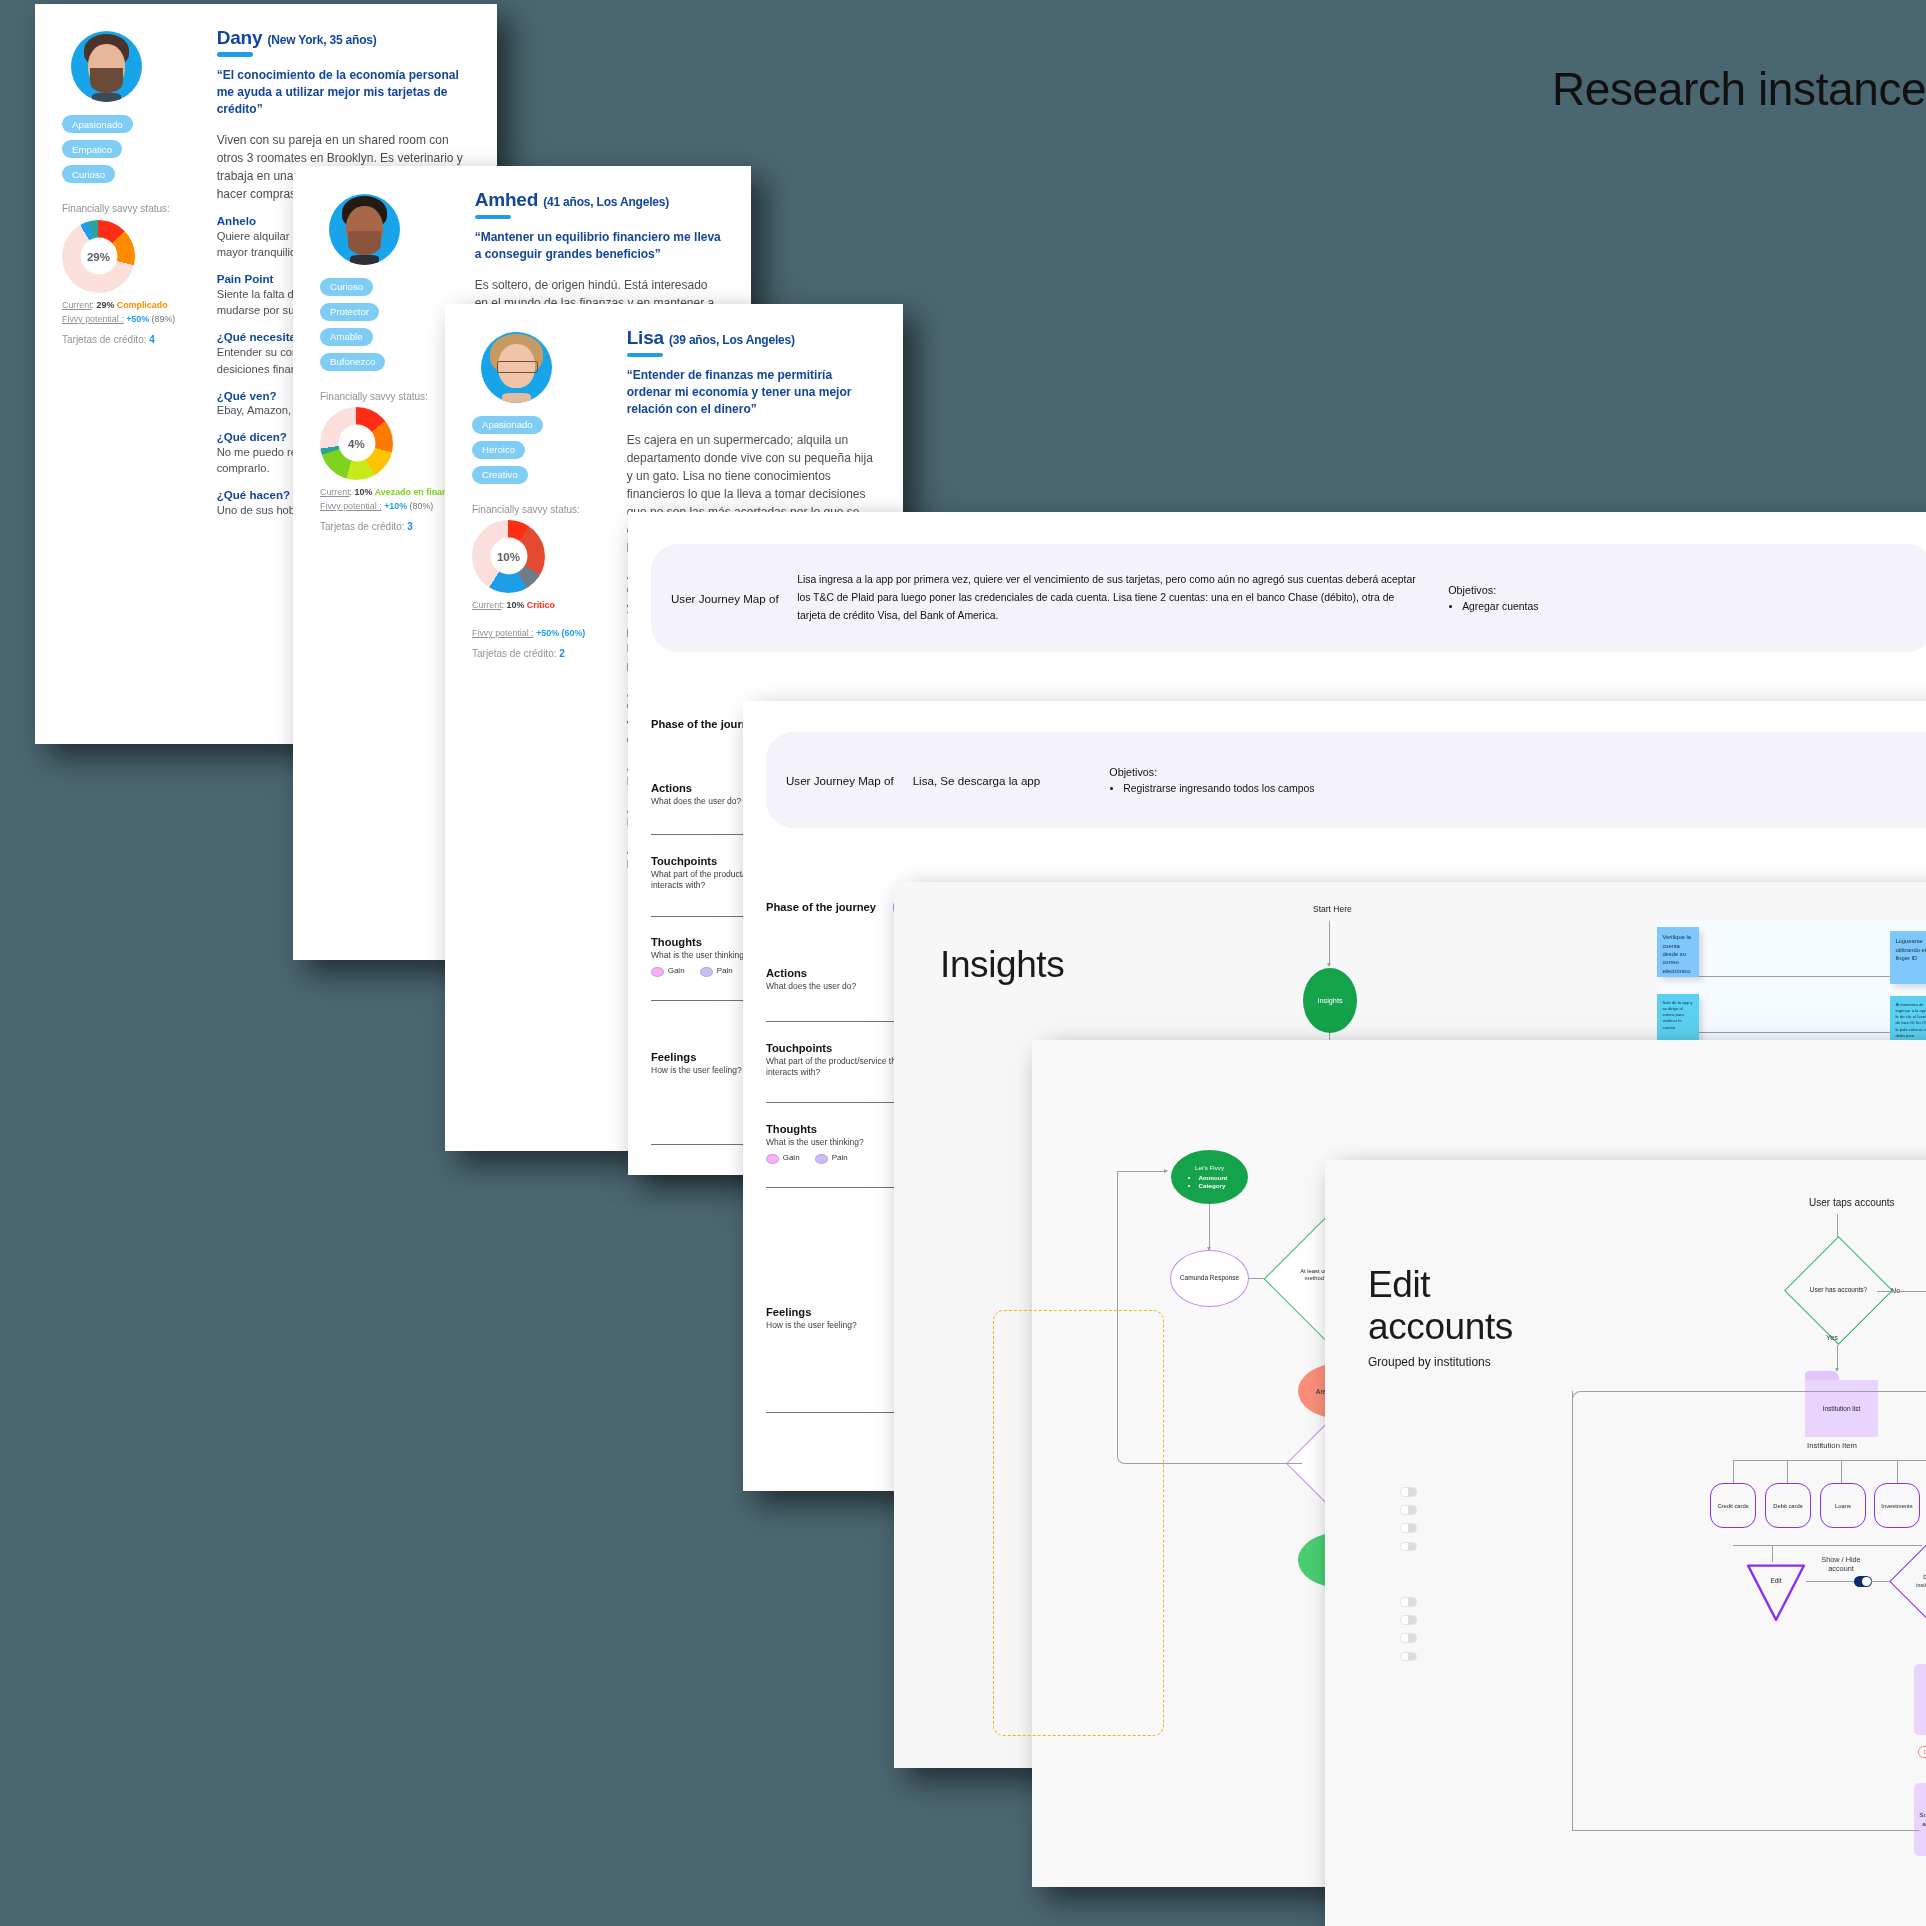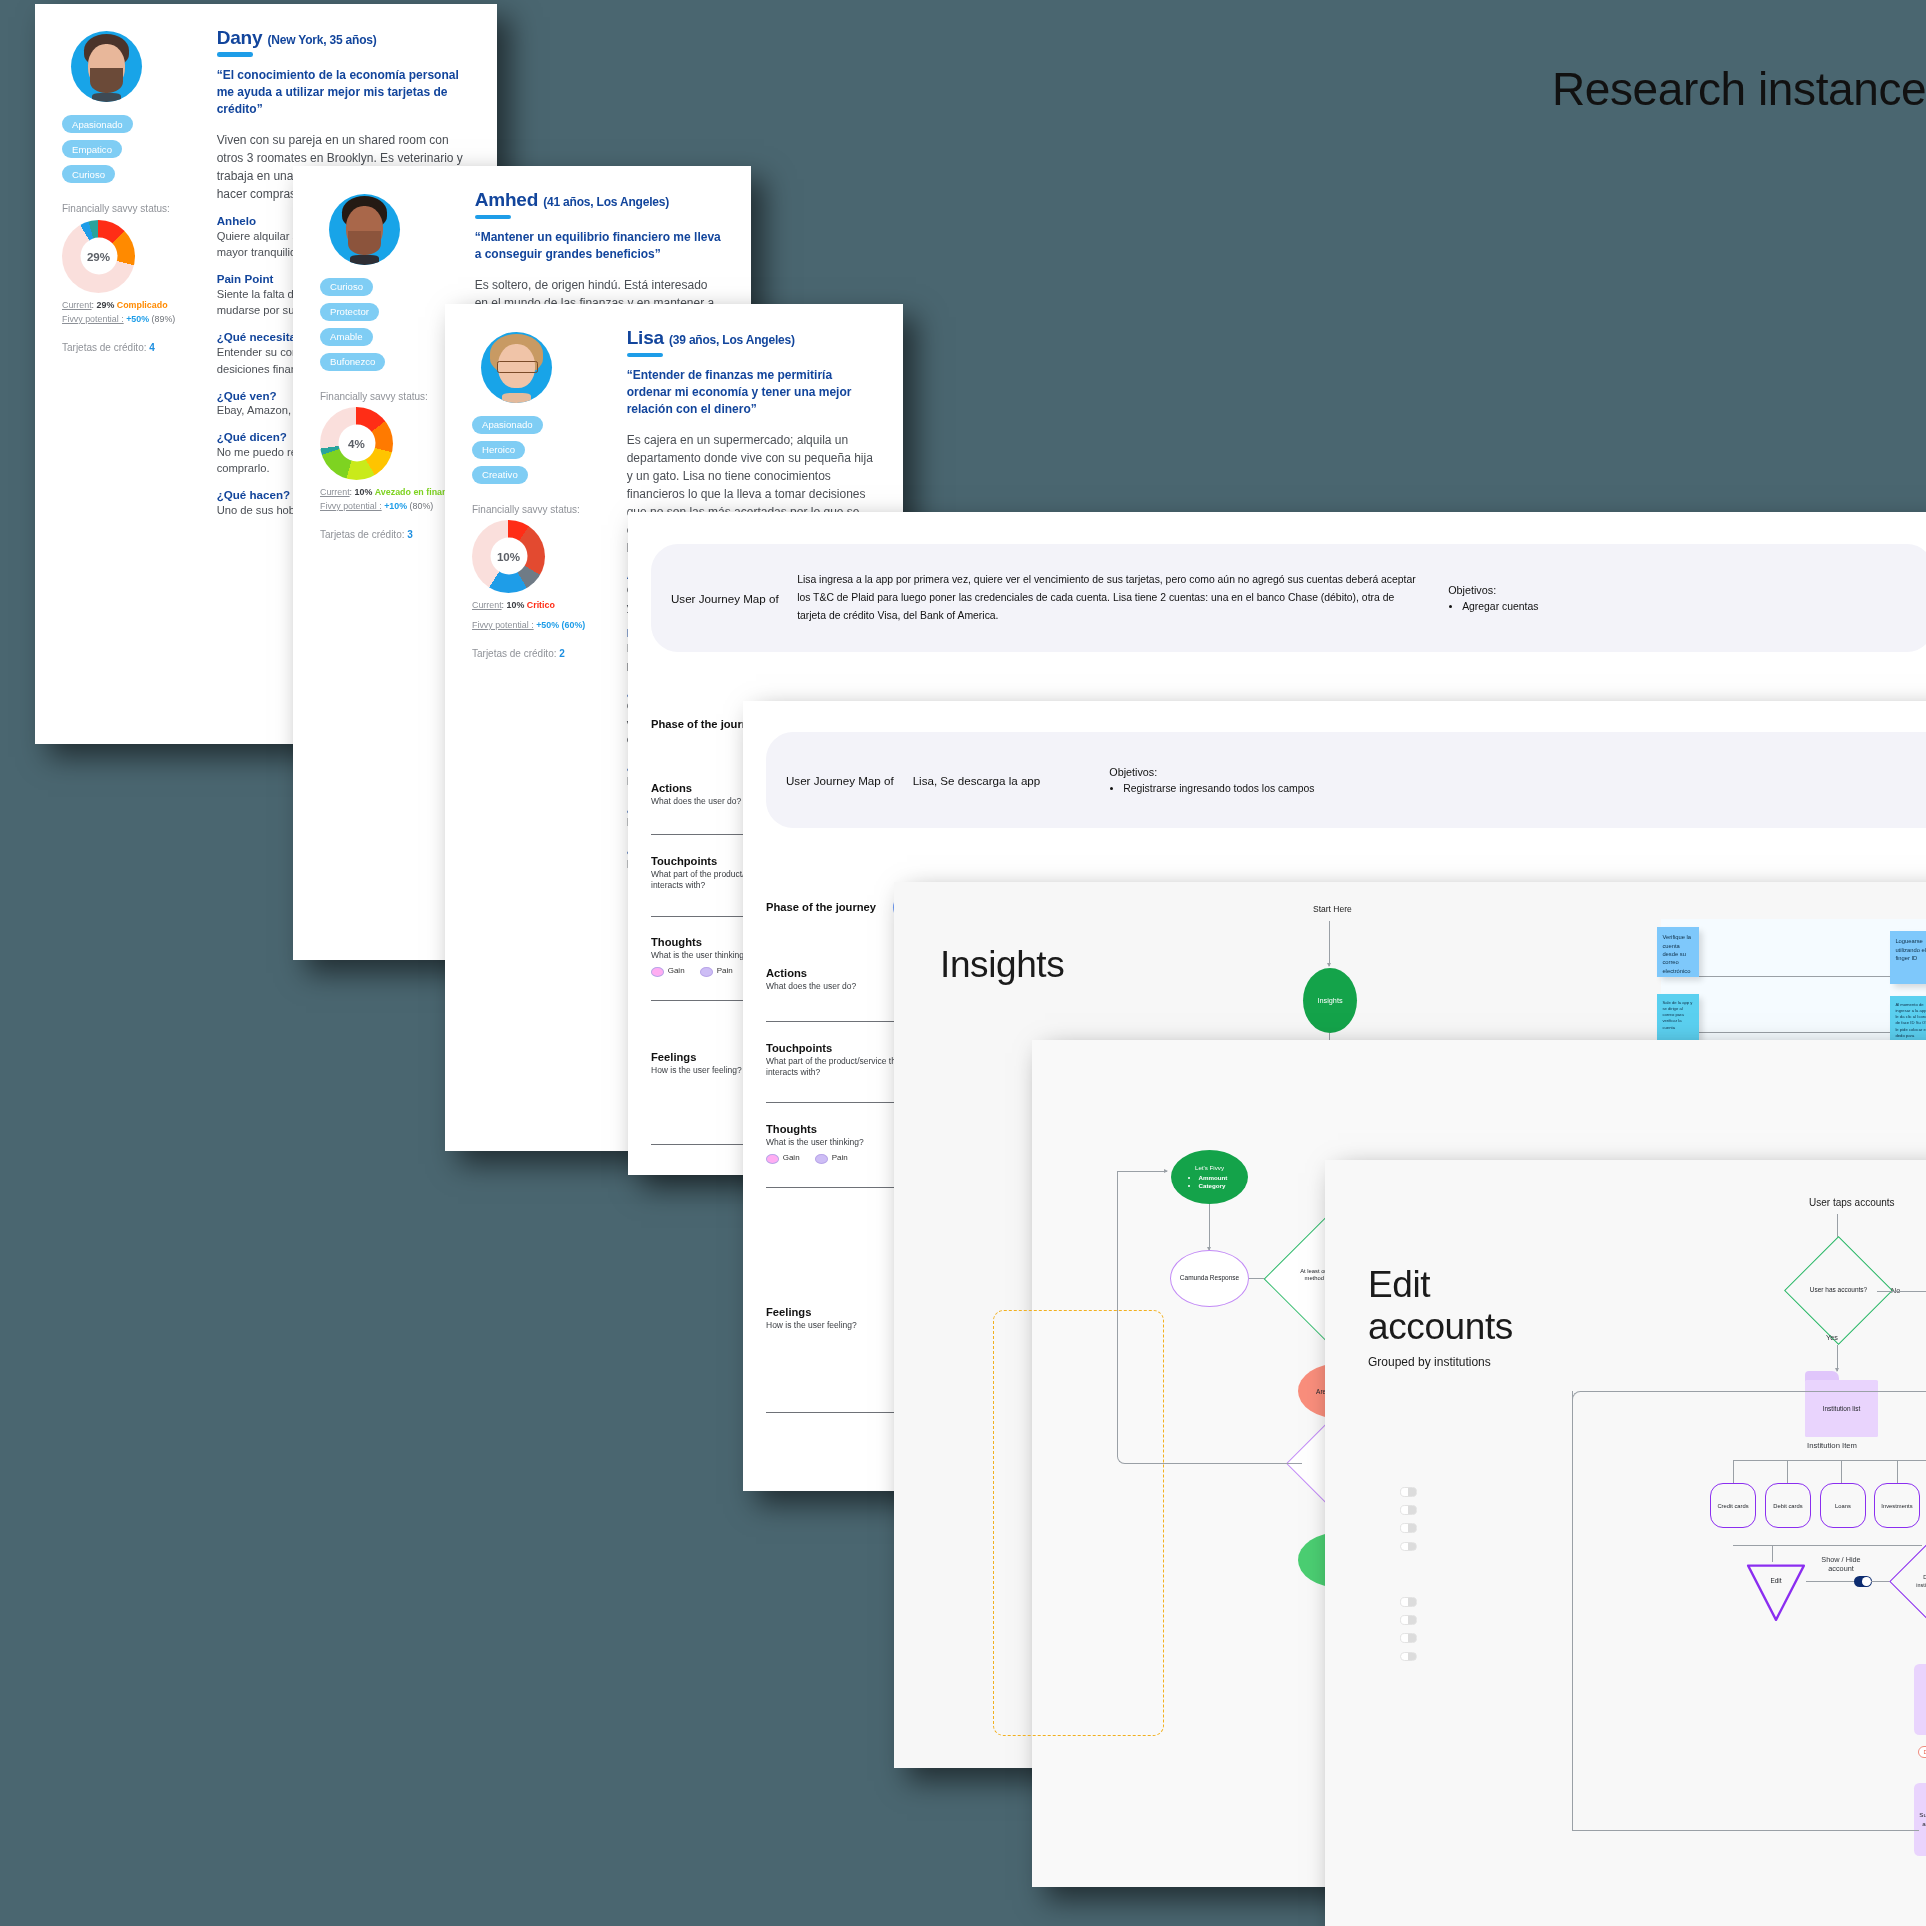--- a/index.html
+++ b/index.html
@@ -47,21 +47,21 @@
     width:37px;height:37px;border-radius:50%;background:#fff;
   }
   .donut-val{
     position:absolute;left:0;top:0;width:73px;height:73px;
     display:flex;align-items:center;justify-content:center;
     font-size:11.6px;font-weight:bold;color:#5b5f66;z-index:3;
   }
   .stat-line{font-size:8.9px;color:#6f7379;margin-top:6.2px;line-height:1.45;white-space:nowrap;}
   .stat-line u{color:#8c9097;}
   .stat-line b{color:#3a3d42;}
-  .cc-line{font-size:10px;color:#8f9298;margin-top:16px;white-space:nowrap;}
+  .cc-line{font-size:10px;color:#8f9298;margin-top:8px;white-space:nowrap;}
   .cc-line b{color:#1e8fe0;}
 
   .p-right{flex:1;min-width:0;margin-left:48px;}
   .p-name{font-size:19px;color:#12459c;font-weight:bold;letter-spacing:-0.2px;white-space:nowrap;}
   .p-name span{font-size:12px;color:#12459c;font-weight:bold;}
   .p-rule{width:36px;height:4.2px;background:#1e9de8;border-radius:2.3px;margin:3.5px 0 10px 0;}
   .p-quote{font-size:12px;line-height:1.42;color:#12459c;font-weight:bold;}
   .p-bio{font-size:12px;line-height:1.5;color:#4b4f55;margin-top:13px;}
   .p-sec{margin-top:11.6px;}
   .p-sec h4{margin:0 0 0.8px 0;font-size:11.6px;color:#12459c;font-weight:bold;}
@@ -311,21 +311,21 @@
           <div class="savvy-label">Financially savvy status:</div>
           <div class="donut-wrap">
             <div class="donut" style="background:conic-gradient(#ff2d16 0deg 34deg,#e34a30 34deg 120deg,#6f7b86 120deg 150deg,#1e9de8 150deg 212deg,#fadfdc 212deg 360deg);"></div>
             <div class="donut-val">10%</div>
           </div>
           <div class="stat-line">
             <u>Current</u>:
             <b>10%</b>
             <b style="color:#ff2d16">Critico</b>
           </div>
-          <div class="stat-line" style="margin-top:7px">
+          <div class="stat-line" style="margin-top:15px">
             <u>Fivvy potential :</u>
             <b style="color:#1e9de8">+50% (60%)</b>
             <span></span>
           </div>
           <div class="cc-line">
             <span>Tarjetas de crédito:</span>
             <b>2</b>
           </div>
         </div>
         <div class="p-right">

